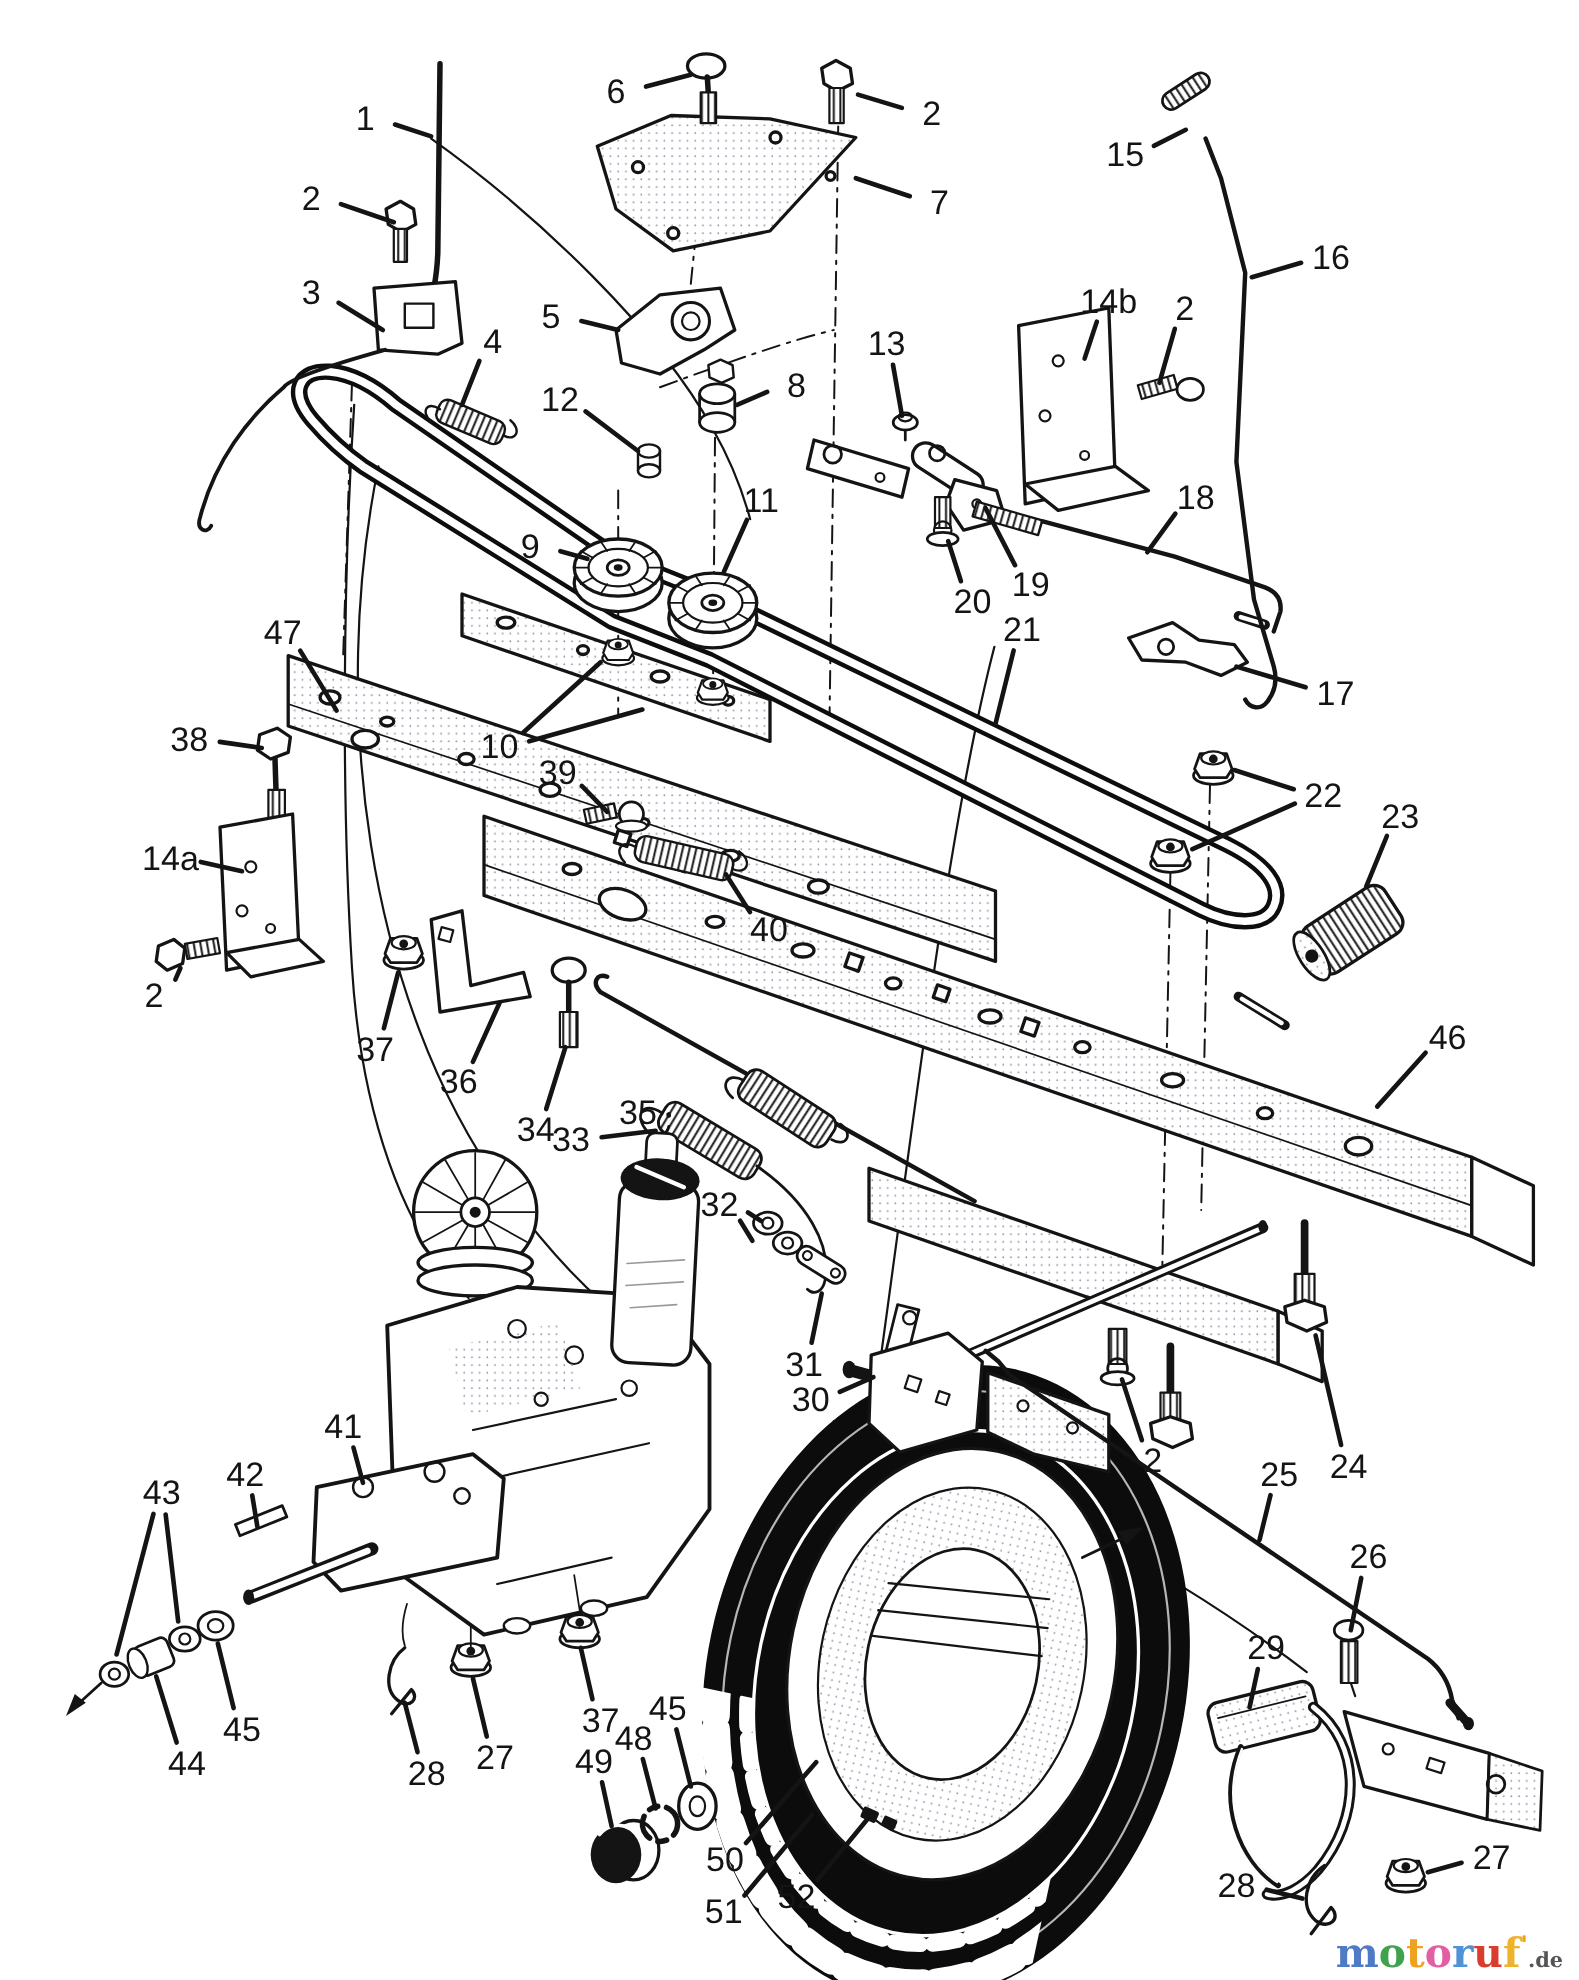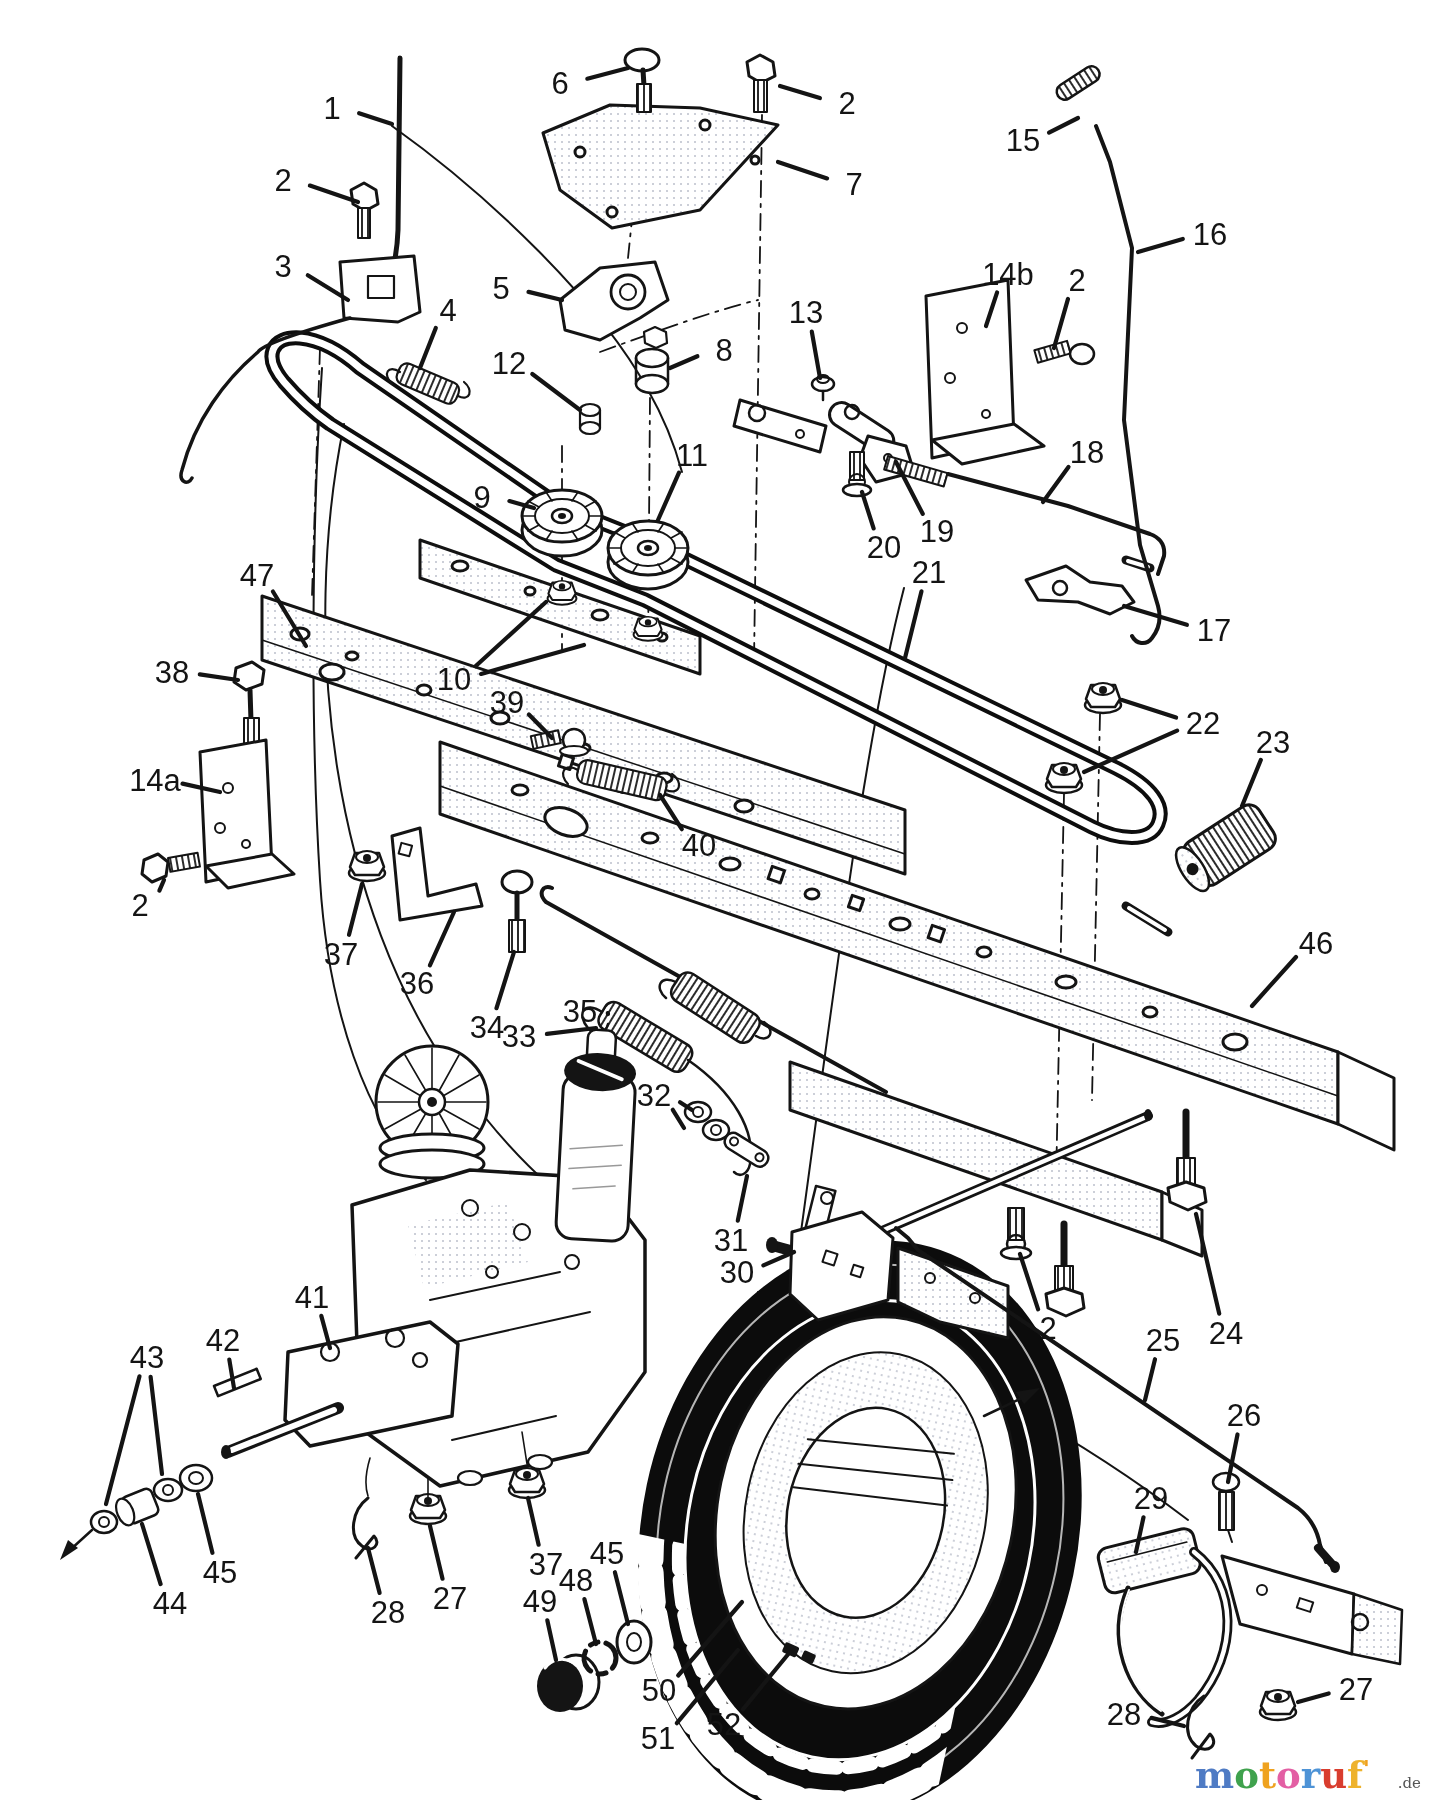--- a/index.html
+++ b/index.html
@@ -5,21 +5,21 @@
   html,body{margin:0;padding:0;background:#fff;}
   #page{position:relative;width:1435px;height:1800px;background:#ffffff;overflow:hidden;
         font-family:"Liberation Sans",sans-serif;}
   svg{display:block;position:absolute;left:0;top:0;}
   .callout{font:400 31px "Liberation Sans",sans-serif;fill:#141414;text-anchor:middle;dominant-baseline:central;}
   .leader{stroke:#141414;stroke-width:4.2;stroke-linecap:round;}
   .cline{stroke-dasharray:16 7 3 7;stroke-width:1.8;}
   #logo{position:absolute;right:14px;bottom:6px;font-family:"DejaVu Serif",serif;
         font-weight:700;font-size:37px;line-height:1;white-space:nowrap;}
   #logo .tick{color:#f0a01e;font-size:22px;vertical-align:top;}
-  #logo .suffix{font-size:15px;font-weight:400;margin-left:28px;}
+  #logo .suffix{font-size:19px;font-weight:700;}
 </style>
 </head>
 <body>
 
 <div id="page">
 <svg width="1435" height="1800" viewBox="0 0 1435 1800">
   <defs>
     <pattern id="stip" width="7" height="7" patternUnits="userSpaceOnUse">
       <rect width="7" height="7" fill="#ffffff"></rect>
       <circle cx="2" cy="2" r="0.8" fill="#8b93a6"></circle>

